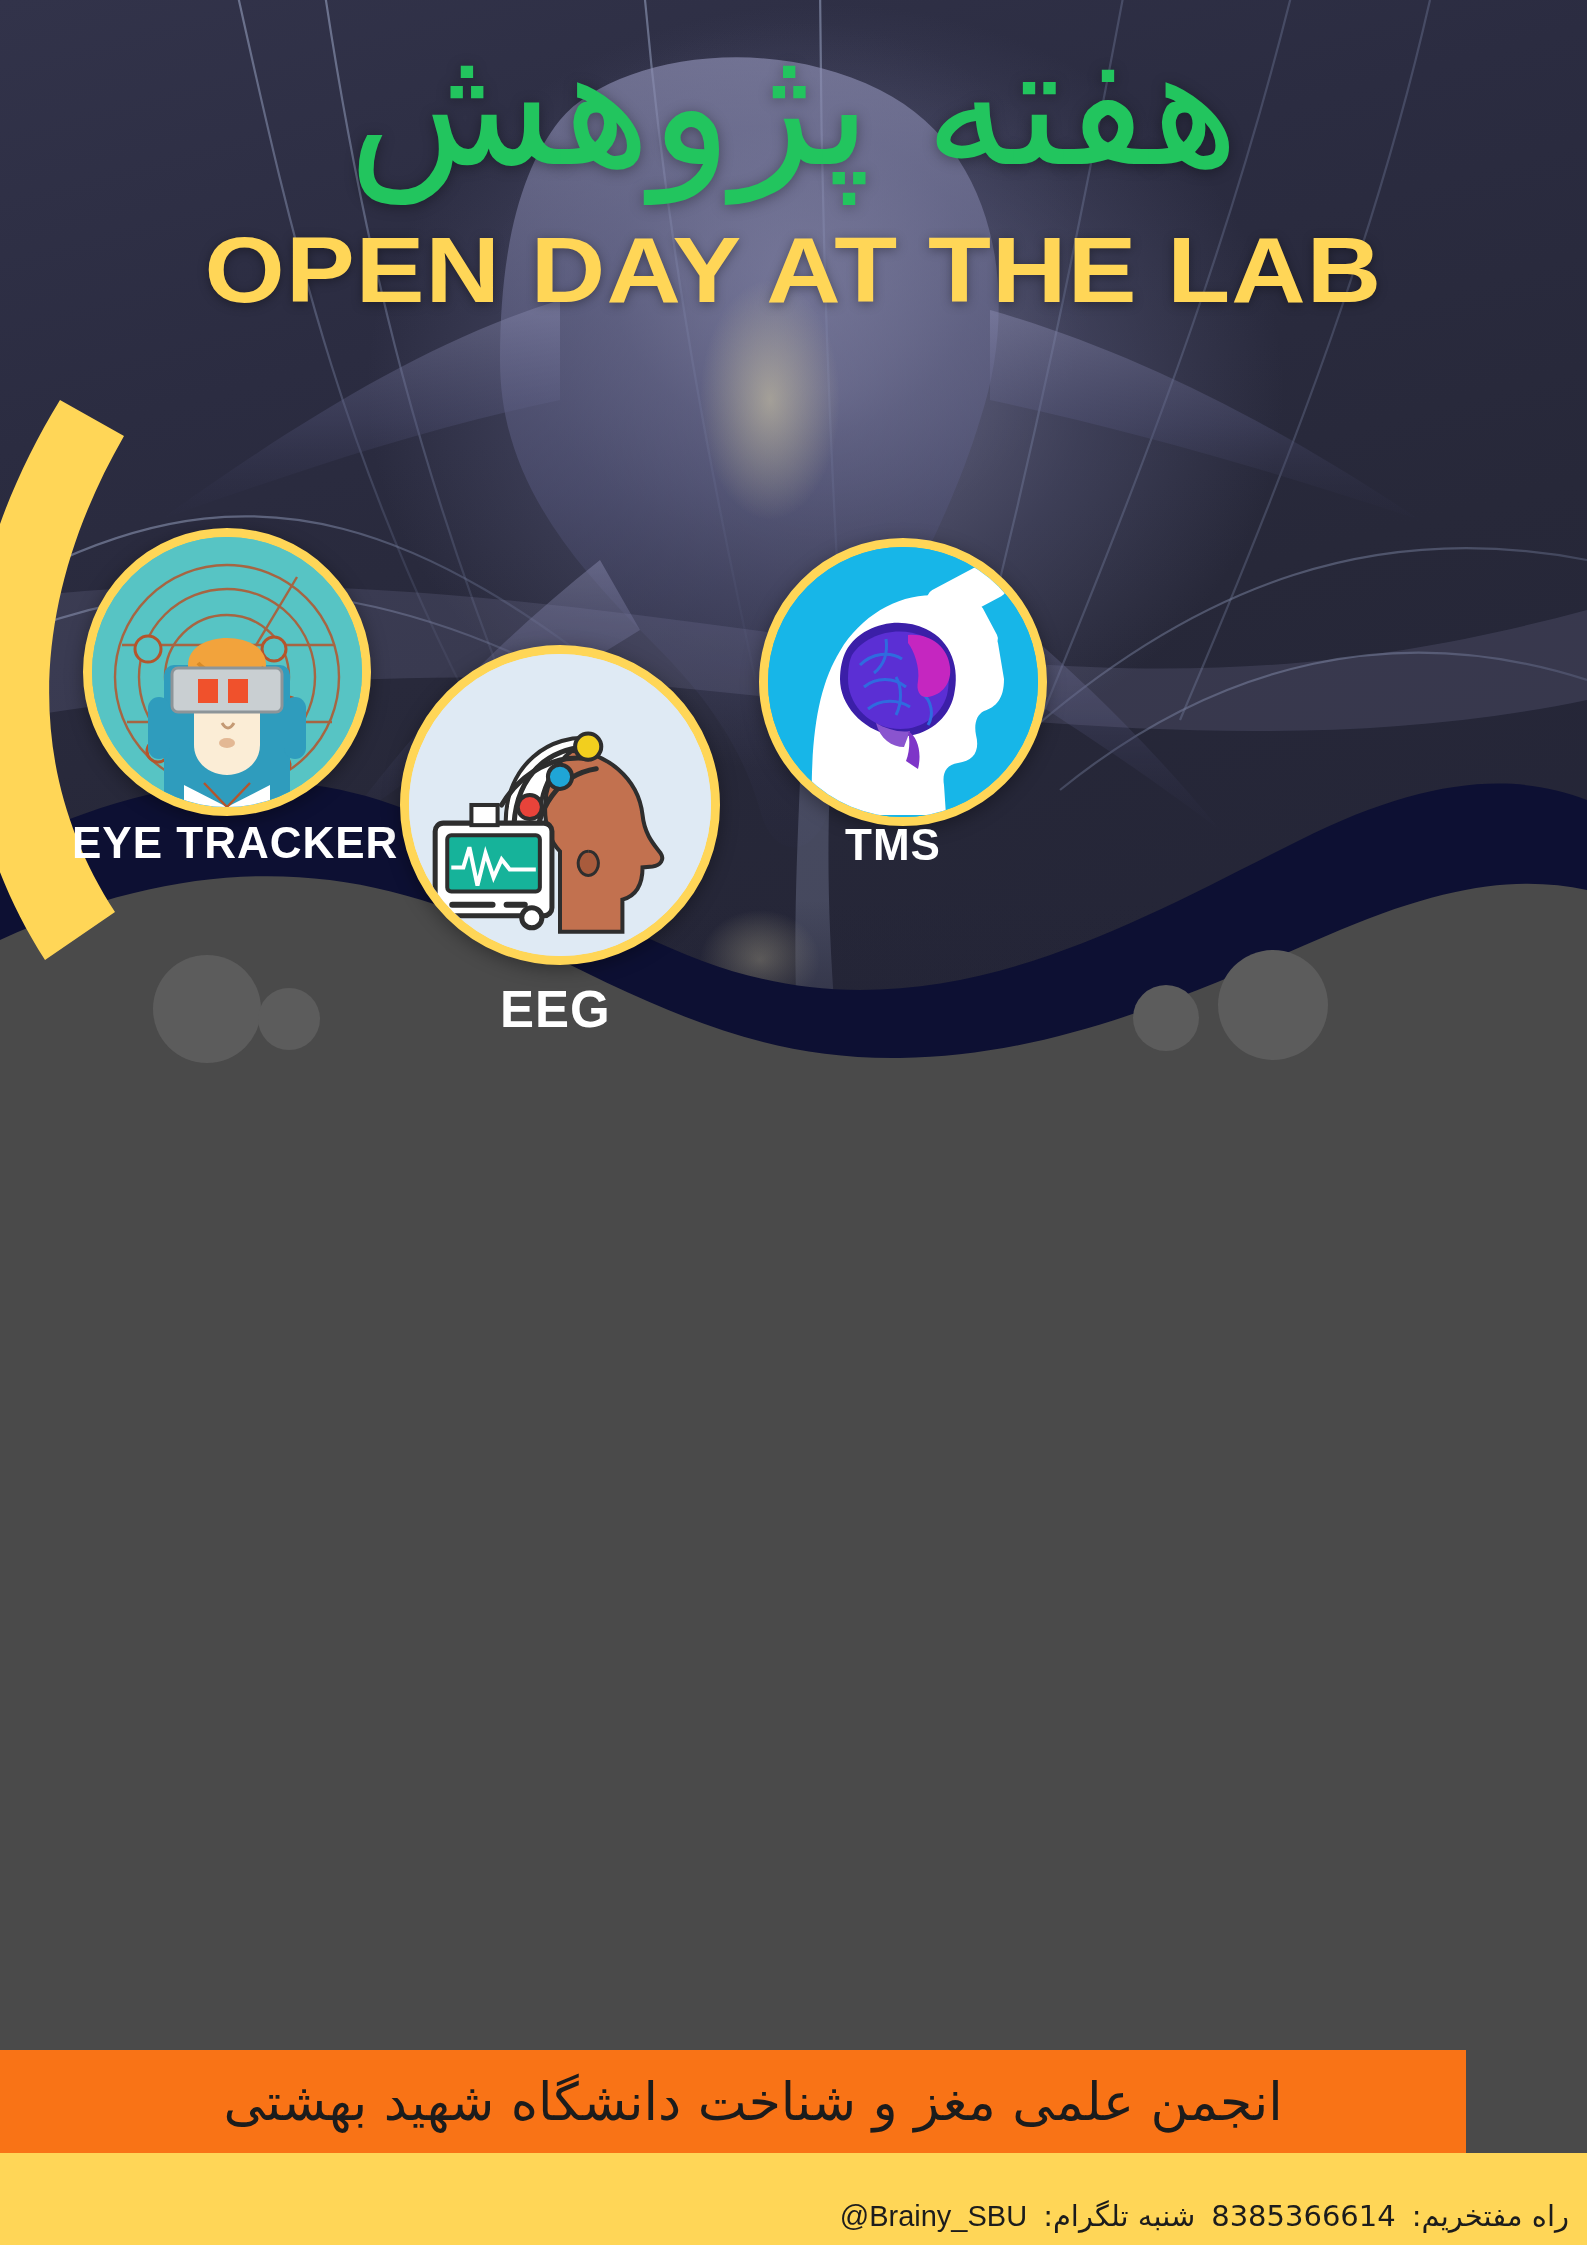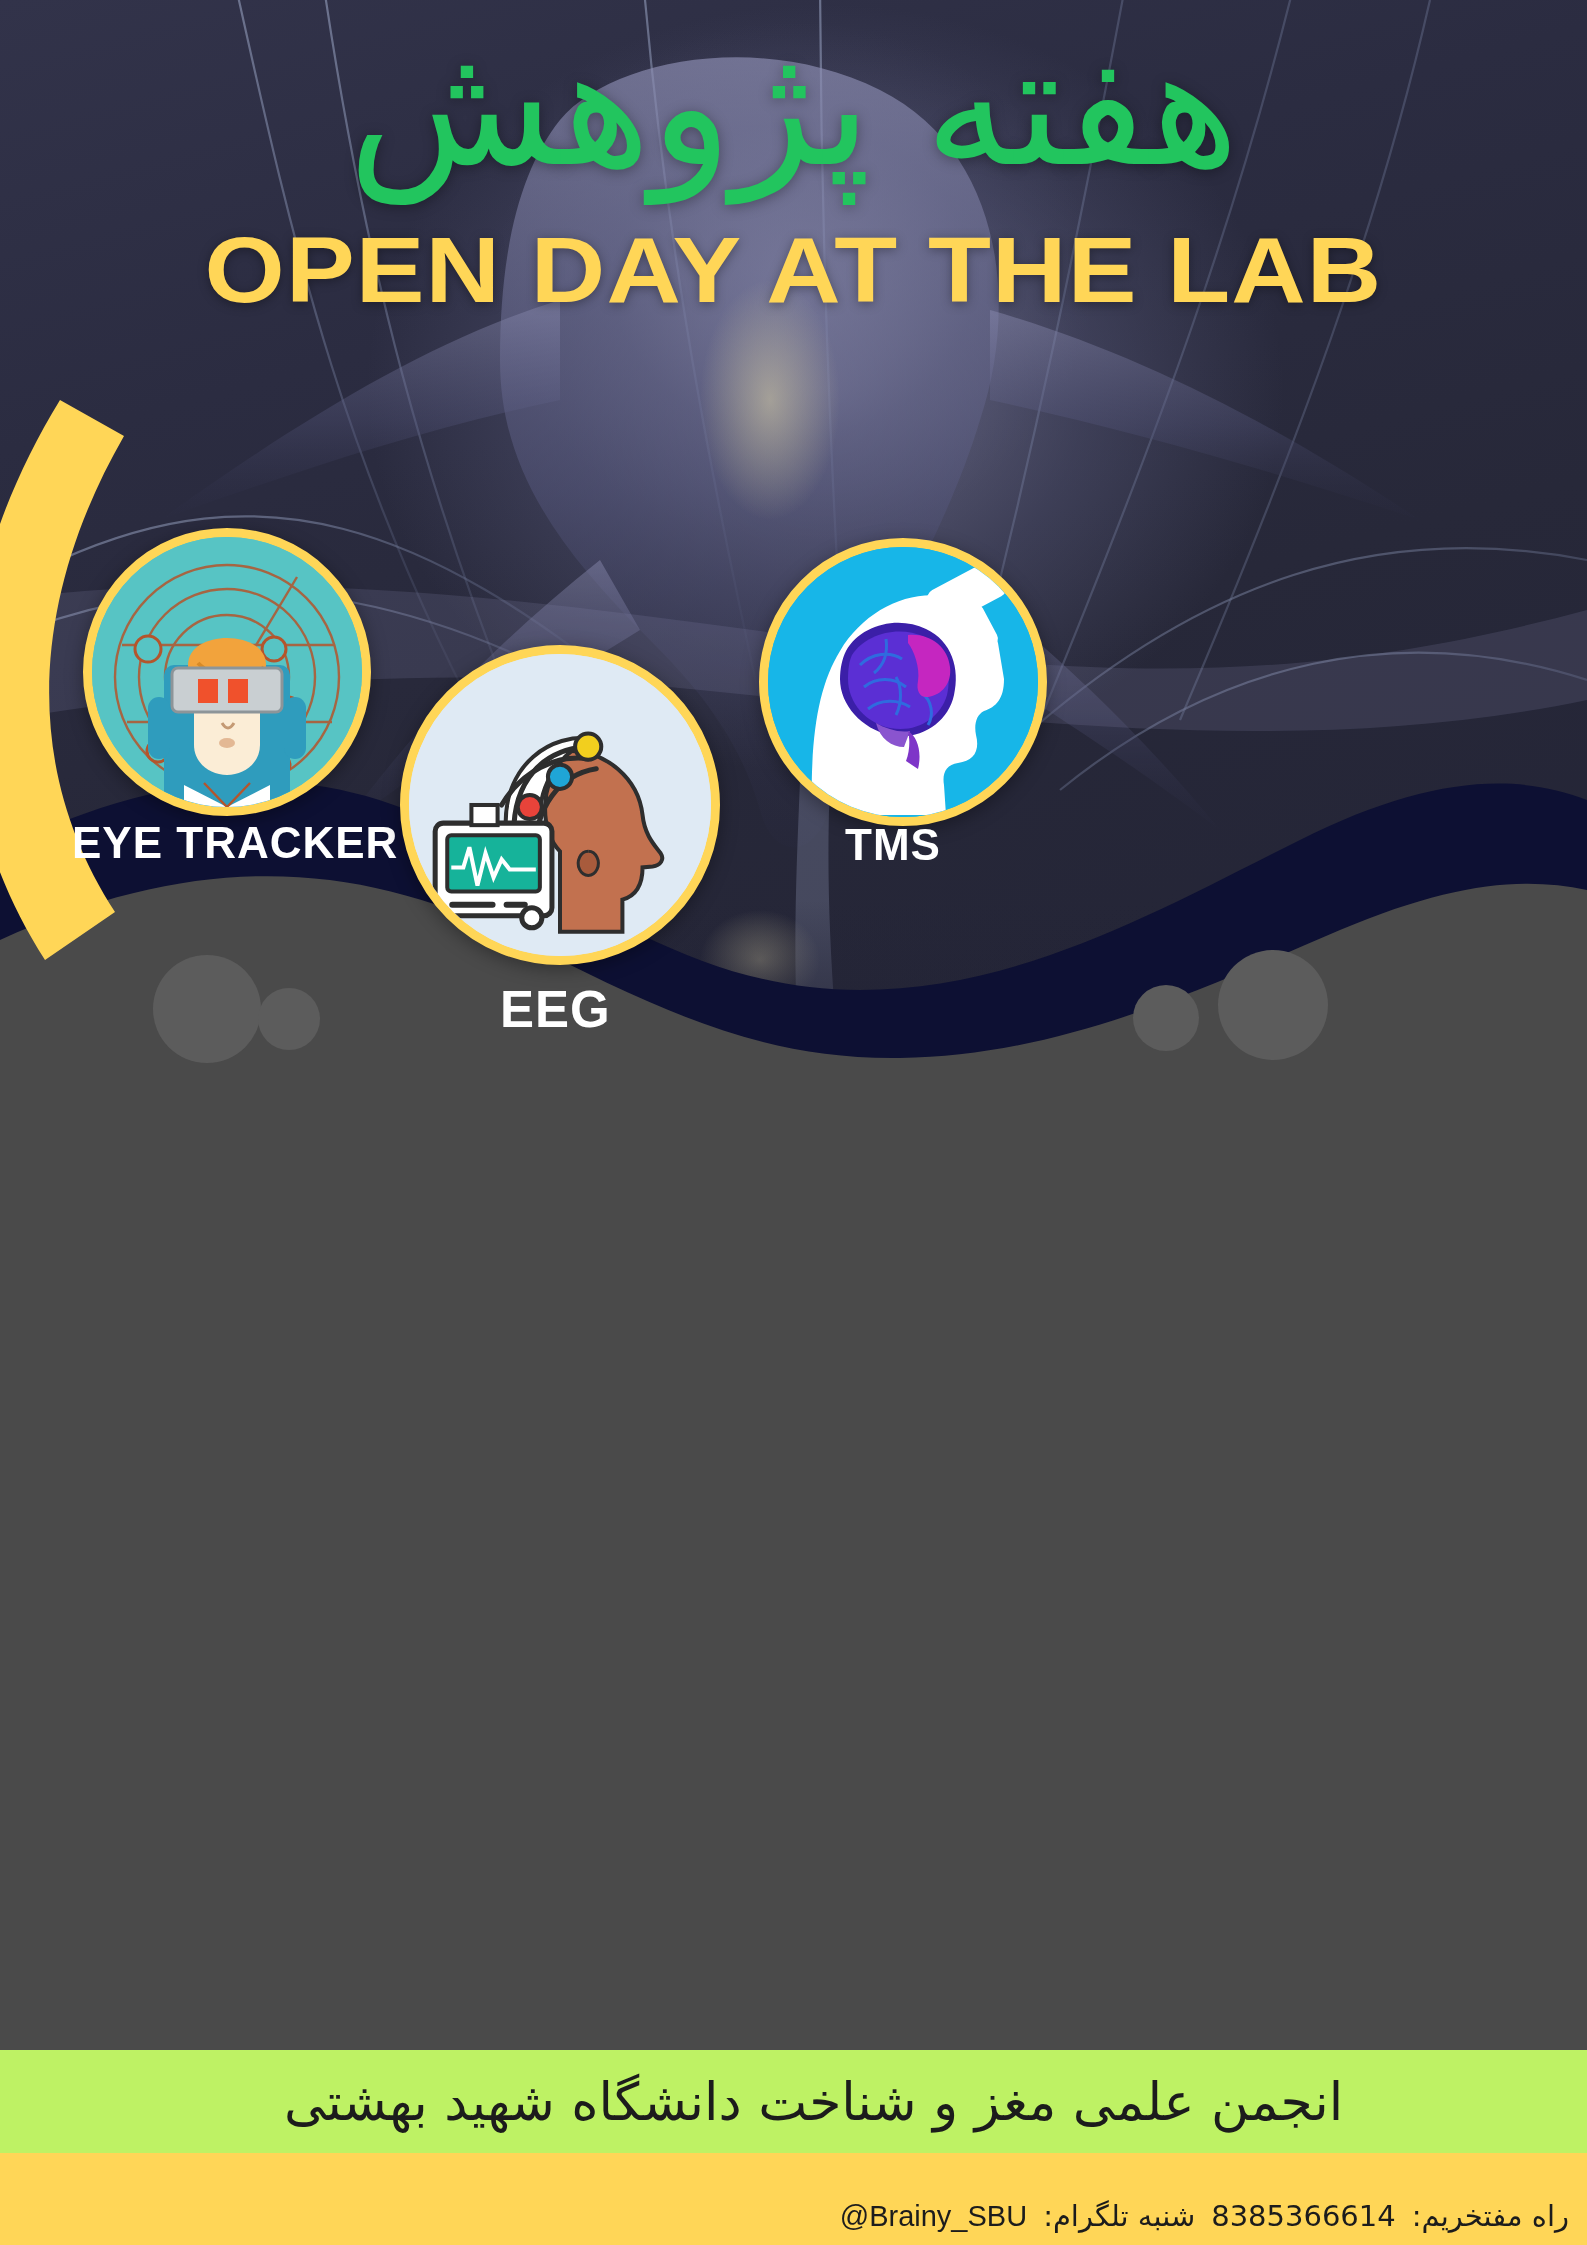--- a/index.html
+++ b/index.html
@@ -118,22 +118,22 @@
     color: #ffffff;
     font-size: 28px;
     line-height: 1.78;
     direction: rtl;
     text-align: justify;
     text-align-last: center;
   }
 
   
   .footer-yellow {
-    position: absolute; left: 0; top: 2050px; width: 1587px; height: 103px;
-    background: #bef264;
+    position: absolute; left: 0; top: 2050px; width: 1466px; height: 103px;
+    background: #f97316;
     display: flex; align-items: center; justify-content: center; padding-left: 40px;
   }
   .footer-yellow .assoc {
     color: #1c1c1c;
     font-size: 52px;
     direction: rtl;
     white-space: nowrap;
     letter-spacing: 1px;
   }
   .footer-contact {

